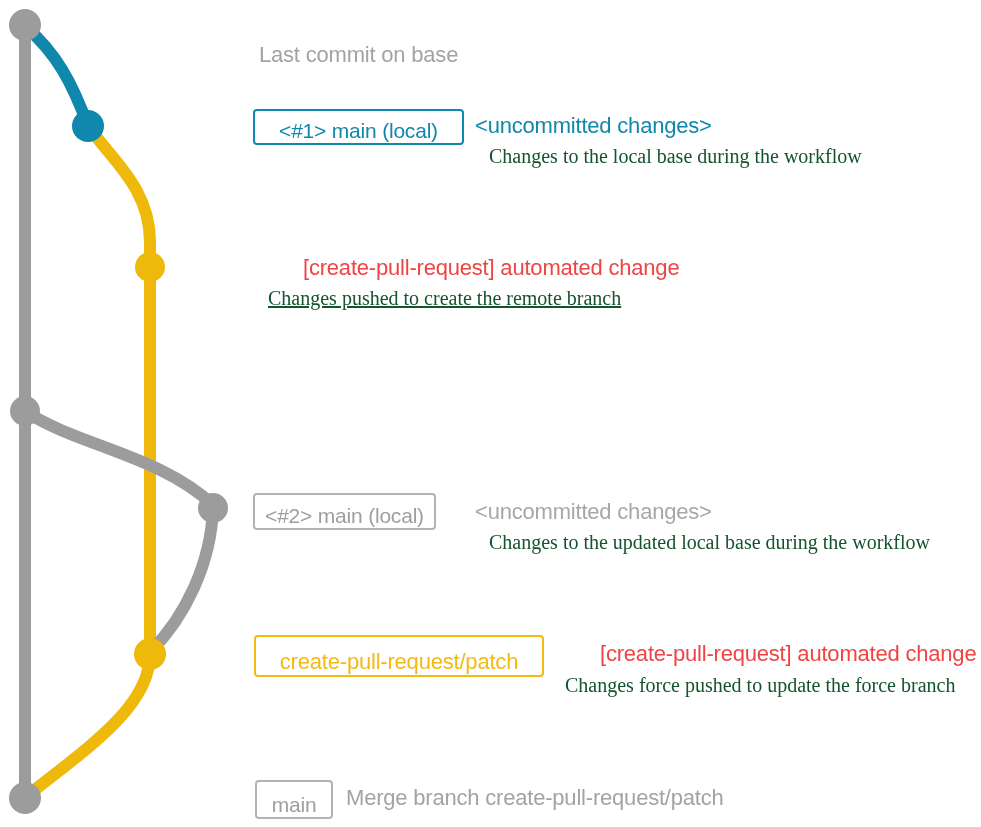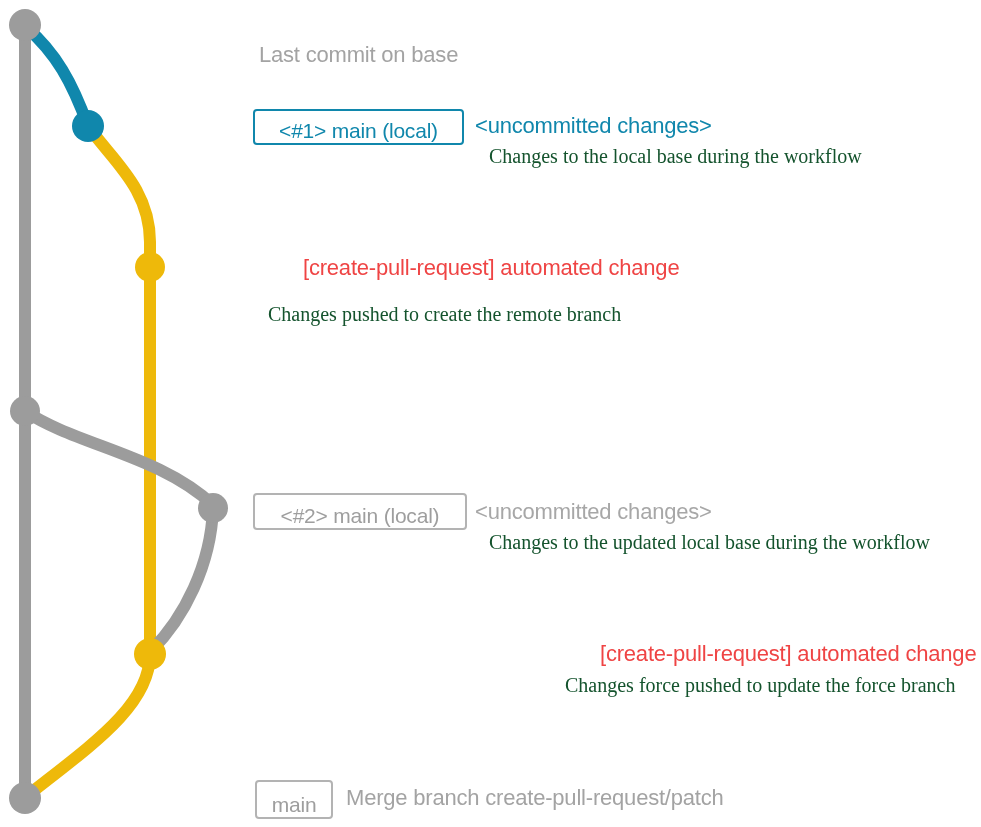--- a/index.html
+++ b/index.html
@@ -81,29 +81,32 @@
 
   <div class="heading" style="left:259px; top:13px;margin-top:29px;">Last commit on base</div>
 
   <div class="pill blue" style="left:253px; top:109px; width:211px; height:36px;">
     <span>&lt;#1&gt; main (local)</span>
   </div>
   <div class="caption blue" style="left:475px; top:113px;">&lt;uncommitted changes&gt;</div>
   <div class="serif-note" style="left:489px; top:145px;">Changes to the local base during the workflow</div>
 
   <div class="caption yellow" style="left:255px; top:255px;">[create-pull-request] automated change</div>
-  <div class="serif-note" style="left:268px; top:303px;">Changes pushed to create the remote branch</div>
+  <div class="serif-note" style="left:268px; top:287px;text-decoration:underline;">Changes pushed to create the remote branch</div>
 
 
-  <div class="pill" style="left:253px; top:493px; width:214px; height:37px;">
+  <div class="pill" style="left:253px; top:493px; width:183px; height:37px;">
     <span>&lt;#2&gt; main (local)</span>
   </div>
   <div class="caption gray" style="left:475px; top:499px;">&lt;uncommitted changes&gt;</div>
   <div class="serif-note" style="left:489px; top:531px;">Changes to the updated local base during the workflow</div>
 
+  <div class="pill yellow" style="left:254px; top:635px; width:290px; height:42px;">
+    <span>create-pull-request/patch</span>
+  </div>
   <div class="caption yellow" style="left:552px; top:641px;">[create-pull-request] automated change</div>
   <div class="serif-note" style="left:565px; top:674px;">Changes force pushed to update the force branch</div>
 
   <div class="pill" style="left:255px; top:780px; width:78px; height:39px;">
     <span>main</span>
   </div>
   <div class="heading" style="left:346px; top:785px;">Merge branch create-pull-request/patch</div>
 
 </div>
 

